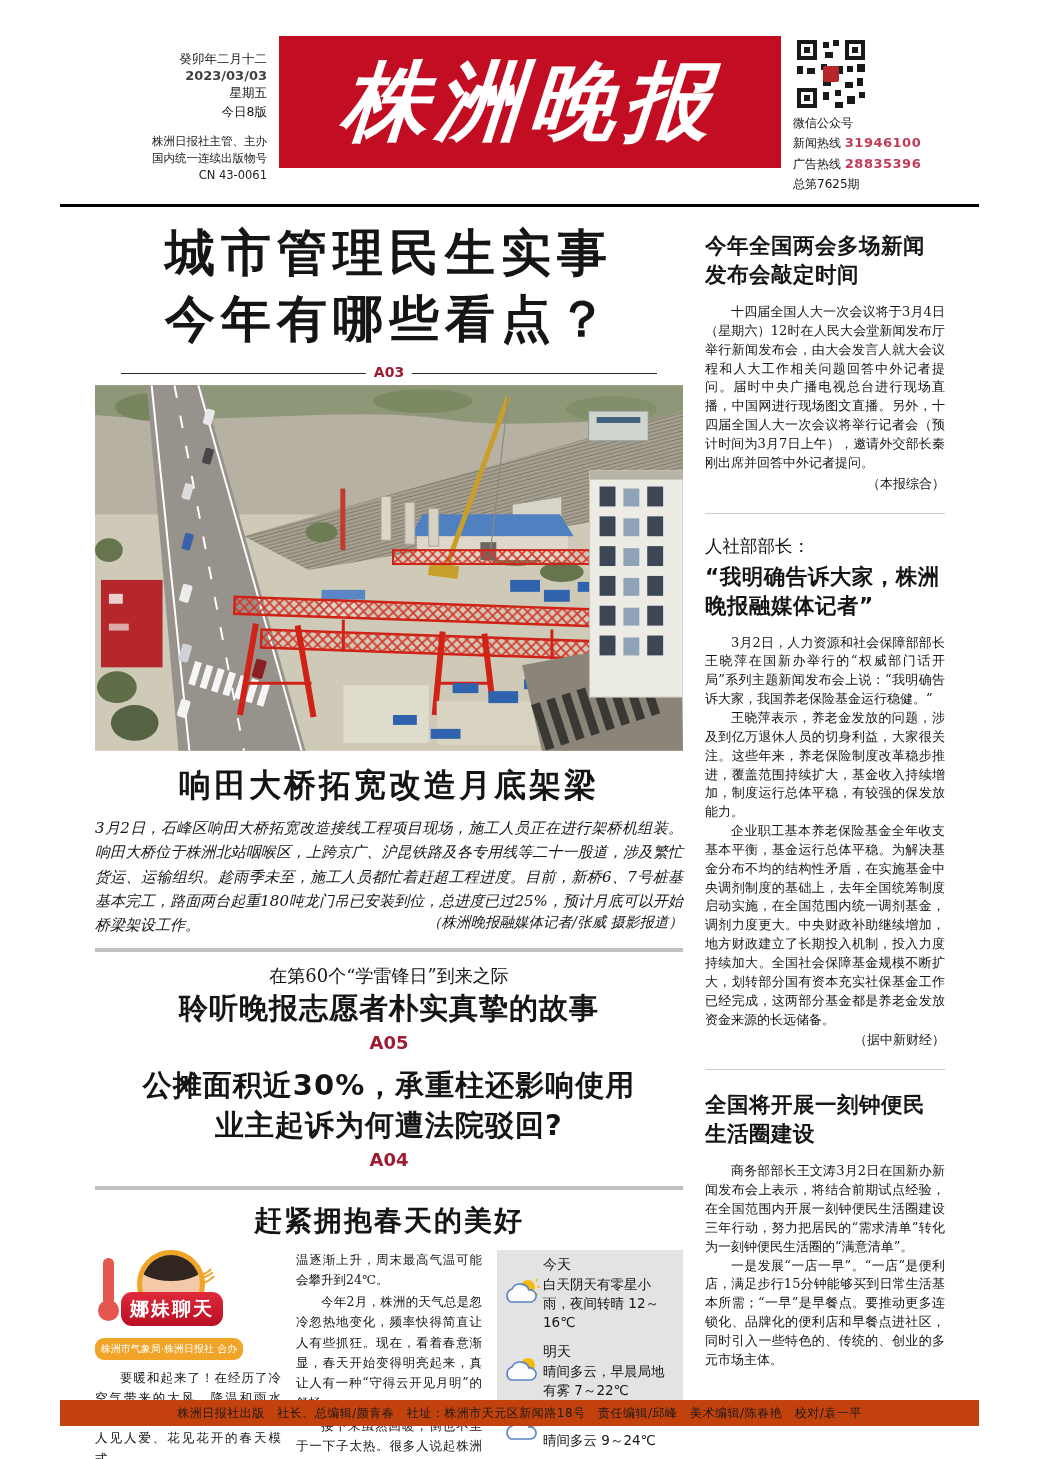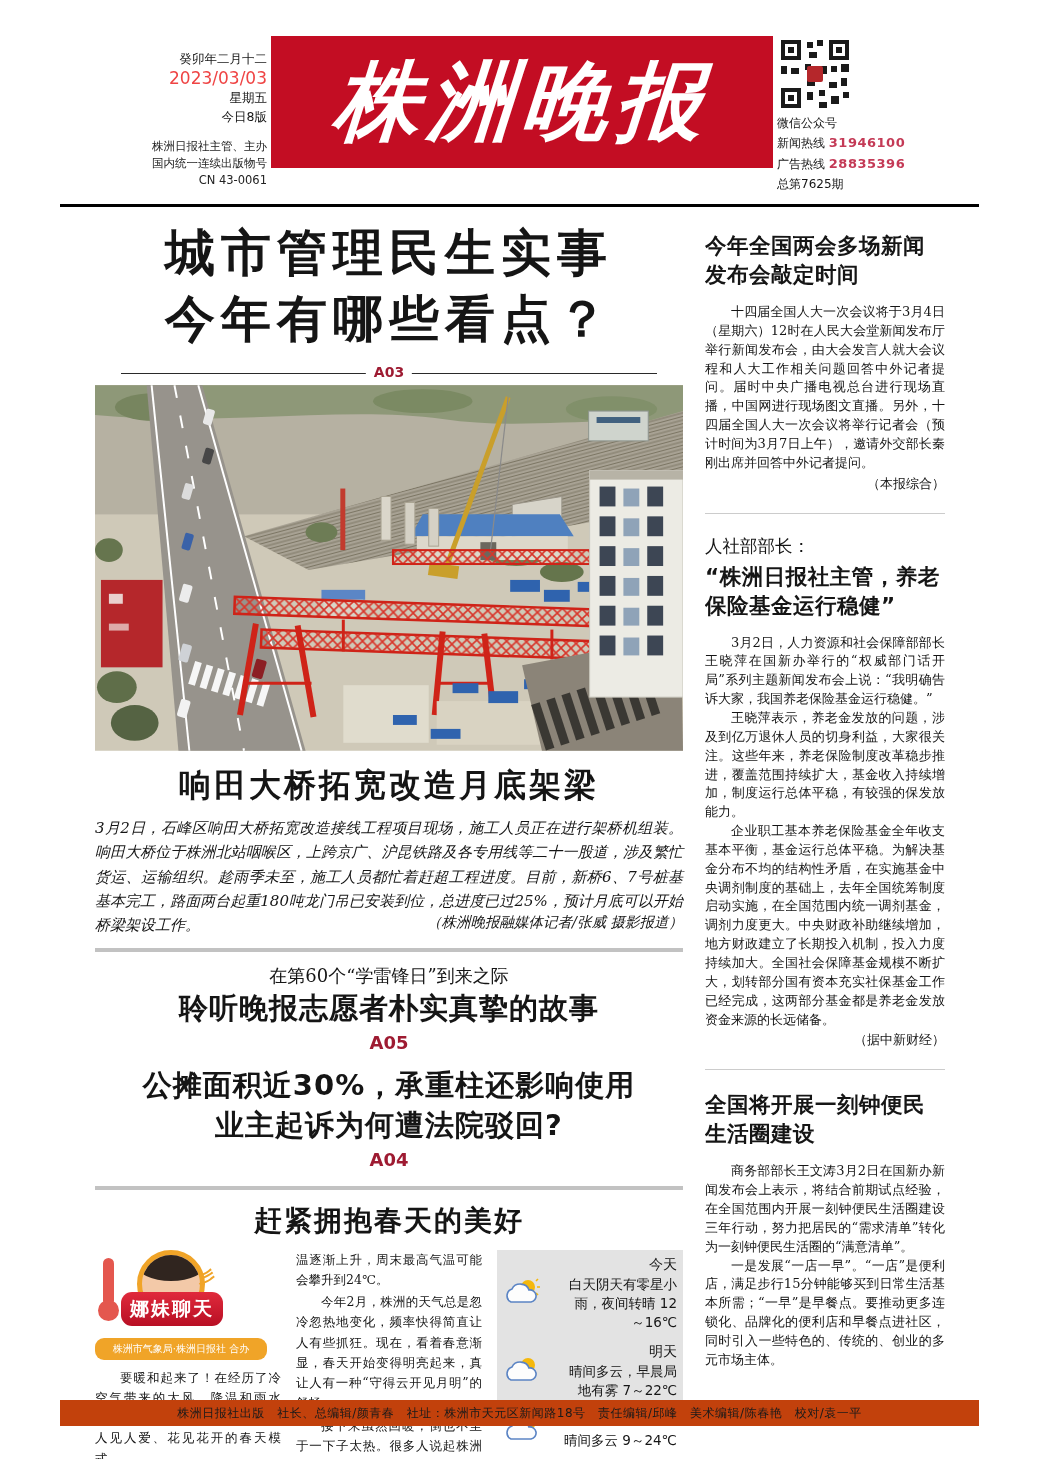--- a/index.html
+++ b/index.html
@@ -1,23 +1,23 @@
 <!DOCTYPE html>
 <html><head>
 <meta charset="utf-8">
 <style>
   html,body{margin:0;padding:0;background:#888;}
   .page{width:1039px;height:1459px;background:#fff;position:relative;overflow:hidden;
         font-family:"DejaVu Serif","Liberation Serif",serif;color:#151515;margin:0 auto;}
 
   
-  .masthead{display:flex;align-items:flex-start;padding:36px 60px 0 125px;gap:4px;}
+  .masthead{display:flex;align-items:flex-start;padding:36px 60px 0 125px;gap:12px;}
   .m-left{width:142px;text-align:right;font-size:12.5px;line-height:1.45;padding-top:14px;
           font-family:"DejaVu Sans","Liberation Sans",sans-serif;}
-  .m-date{color:#ef4444;font-weight:normal;font-size:17px;line-height:1.25;}
+  .m-date{color:#404040;font-weight:bold;font-size:13px;line-height:1.25;}
   .m-pub{margin-top:12px;font-size:11.5px;line-height:1.5;color:#222;}
   .m-titlebox{background:#c30d23;width:502px;height:132px;display:flex;align-items:center;justify-content:center;}
   .m-title{color:#fff;font-weight:900;font-style:italic;font-size:86px;letter-spacing:8px;
            font-family:"DejaVu Serif","Liberation Serif",serif;transform:skewX(-4deg);white-space:nowrap;}
   .m-right{width:175px;font-size:12px;line-height:1.6;padding-top:2px;
            font-family:"DejaVu Sans","Liberation Sans",sans-serif;}
   .m-right .hot b{color:#c43a56;font-size:13px;letter-spacing:.5px;}
   .m-qr{display:block;margin:0 0 4px 2px;}
   .m-rule{border-top:3px solid #000;margin:10px 60px 0;}
 
@@ -62,27 +62,27 @@
   .logo{position:relative;height:112px;margin-bottom:6px;}
   .logo-thermo{position:absolute;left:8px;top:8px;width:11px;height:48px;background:#e4574e;border-radius:6px;}
   .logo-thermo:after{content:"";position:absolute;left:-5px;top:42px;width:21px;height:21px;background:#e4574e;border-radius:50%;}
   .logo-avatar{position:absolute;left:42px;top:0;width:58px;height:58px;border-radius:50%;
                background:#f3c9a8;border:5px solid #f0a428;overflow:hidden;}
   .logo-avatar:before{content:"";position:absolute;left:-6px;top:-8px;width:70px;height:34px;background:#30251f;border-radius:50%;}
   .logo-rays{position:absolute;left:104px;top:14px;color:#f0a428;font-size:16px;font-weight:bold;}
   .logo-pill{position:absolute;left:26px;top:42px;background:linear-gradient(#e02a3c,#b80f24);color:#fff;
              font-weight:900;font-size:19px;padding:2px 9px;border-radius:11px;letter-spacing:2px;
              font-family:Liberation Serif, serif;white-space:nowrap;}
-  .logo-banner{position:absolute;left:0;top:88px;width:172px;background:#f0a428;color:#fff;
+  .logo-banner{position:absolute;left:0;top:88px;width:148px;background:#f0a428;color:#fff;
                font-size:10px;text-align:center;border-radius:9px;padding:3px 0;white-space:nowrap;
                font-family:"DejaVu Sans","Liberation Sans",sans-serif;}
 
   
   .weather{flex:1;font-family:"DejaVu Sans","Liberation Sans",sans-serif;font-size:13.5px;line-height:1.4;}
-  .w-row{display:flex;align-items:center;gap:21px;padding:5px 6px;text-align:right;}
+  .w-row{display:flex;align-items:center;gap:0;padding:5px 6px;}
   .w-row.g{background:#e3e3e3;}
   .w-icon{flex:none;}
   .w-day{font-size:14px;margin-bottom:1px;}
   .w-desc{font-size:13.5px;}
   .w-line{padding:3px 6px 0;}
 
   
   .r-article{padding-top:14px;}
   .r-article + .r-article{border-top:1px solid #ccc;margin-top:20px;padding-top:20px;}
   .r-kicker{font-family:"DejaVu Sans","Liberation Sans",sans-serif;font-size:17.5px;margin:0 0 4px;}
@@ -406,21 +406,21 @@
       <div class="r-article">
         <h2 class="r-title">今年全国两会多场新闻发布会敲定时间</h2>
         <div class="r-body">
           <p>十四届全国人大一次会议将于3月4日（星期六）12时在人民大会堂新闻发布厅举行新闻发布会，由大会发言人就大会议程和人大工作相关问题回答中外记者提问。届时中央广播电视总台进行现场直播，中国网进行现场图文直播。另外，十四届全国人大一次会议将举行记者会（预计时间为3月7日上午），邀请外交部长秦刚出席并回答中外记者提问。</p>
         </div>
         <div class="credit">（本报综合）</div>
       </div>
 
       <div class="r-article">
         <div class="r-kicker">人社部部长：</div>
-        <h2 class="r-title">“株洲日报社主管，养老保险基金运行稳健”</h2>
+        <h2 class="r-title">“我明确告诉大家，株洲晚报融媒体记者”</h2>
         <div class="r-body">
           <p>3月2日，人力资源和社会保障部部长王晓萍在国新办举行的“权威部门话开局”系列主题新闻发布会上说：“我明确告诉大家，我国养老保险基金运行稳健。”</p>
           <p>王晓萍表示，养老金发放的问题，涉及到亿万退休人员的切身利益，大家很关注。这些年来，养老保险制度改革稳步推进，覆盖范围持续扩大，基金收入持续增加，制度运行总体平稳，有较强的保发放能力。</p>
           <p>企业职工基本养老保险基金全年收支基本平衡，基金运行总体平稳。为解决基金分布不均的结构性矛盾，在实施基金中央调剂制度的基础上，去年全国统筹制度启动实施，在全国范围内统一调剂基金，调剂力度更大。中央财政补助继续增加，地方财政建立了长期投入机制，投入力度持续加大。全国社会保障基金规模不断扩大，划转部分国有资本充实社保基金工作已经完成，这两部分基金都是养老金发放资金来源的长远储备。</p>
         </div>
         <div class="credit">（据中新财经）</div>
       </div>
 
       <div class="r-article">
         <h2 class="r-title">全国将开展一刻钟便民生活圈建设</h2>

